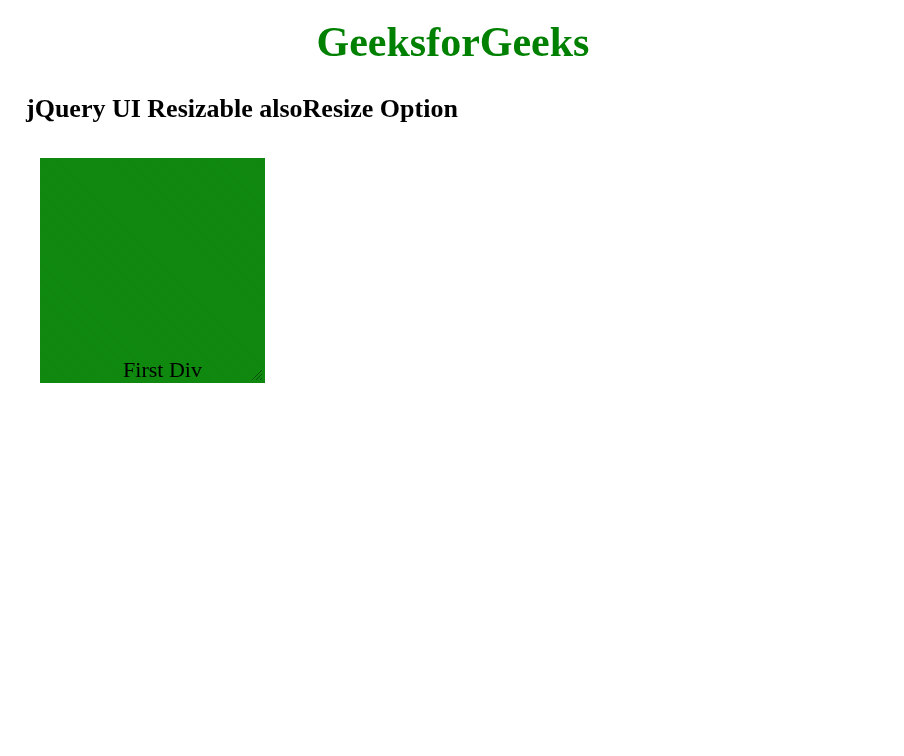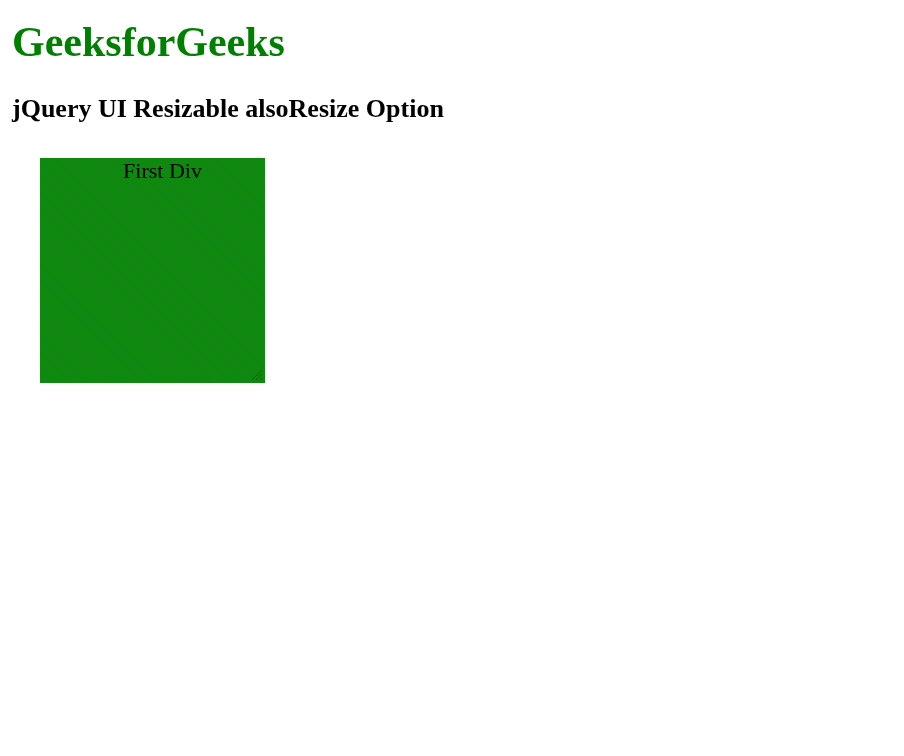--- a/index.html
+++ b/index.html
@@ -14,37 +14,38 @@
       width: 904px;
       height: 756px;
     }
     .main-title {
       color: #008000;
       font-size: 42px;
       font-weight: bold;
       margin-top: 8px;
       margin-left: 2px;
       margin-bottom: 28px;
+      text-align: center;
     }
     .sub-title {
       color: #000000;
       font-size: 26px;
       font-weight: bold;
-      margin-left: 2px;
+      margin-left: 16px;
       margin-bottom: 34px;
     }
     .box-wrapper {
       margin-left: 30px;
     }
     .resizable-box {
       width: 225px;
       height: 225px;
       background-color: #0f8a0f;
       display: flex;
-      align-items: flex-start;
+      align-items: flex-end;
       justify-content: center;
       position: relative;
       margin-bottom: 30px;
       background-image: repeating-linear-gradient(
         45deg,
         rgba(0,0,0,0.03) 0px,
         rgba(0,0,0,0.03) 1px,
         transparent 1px,
         transparent 3px
       );

